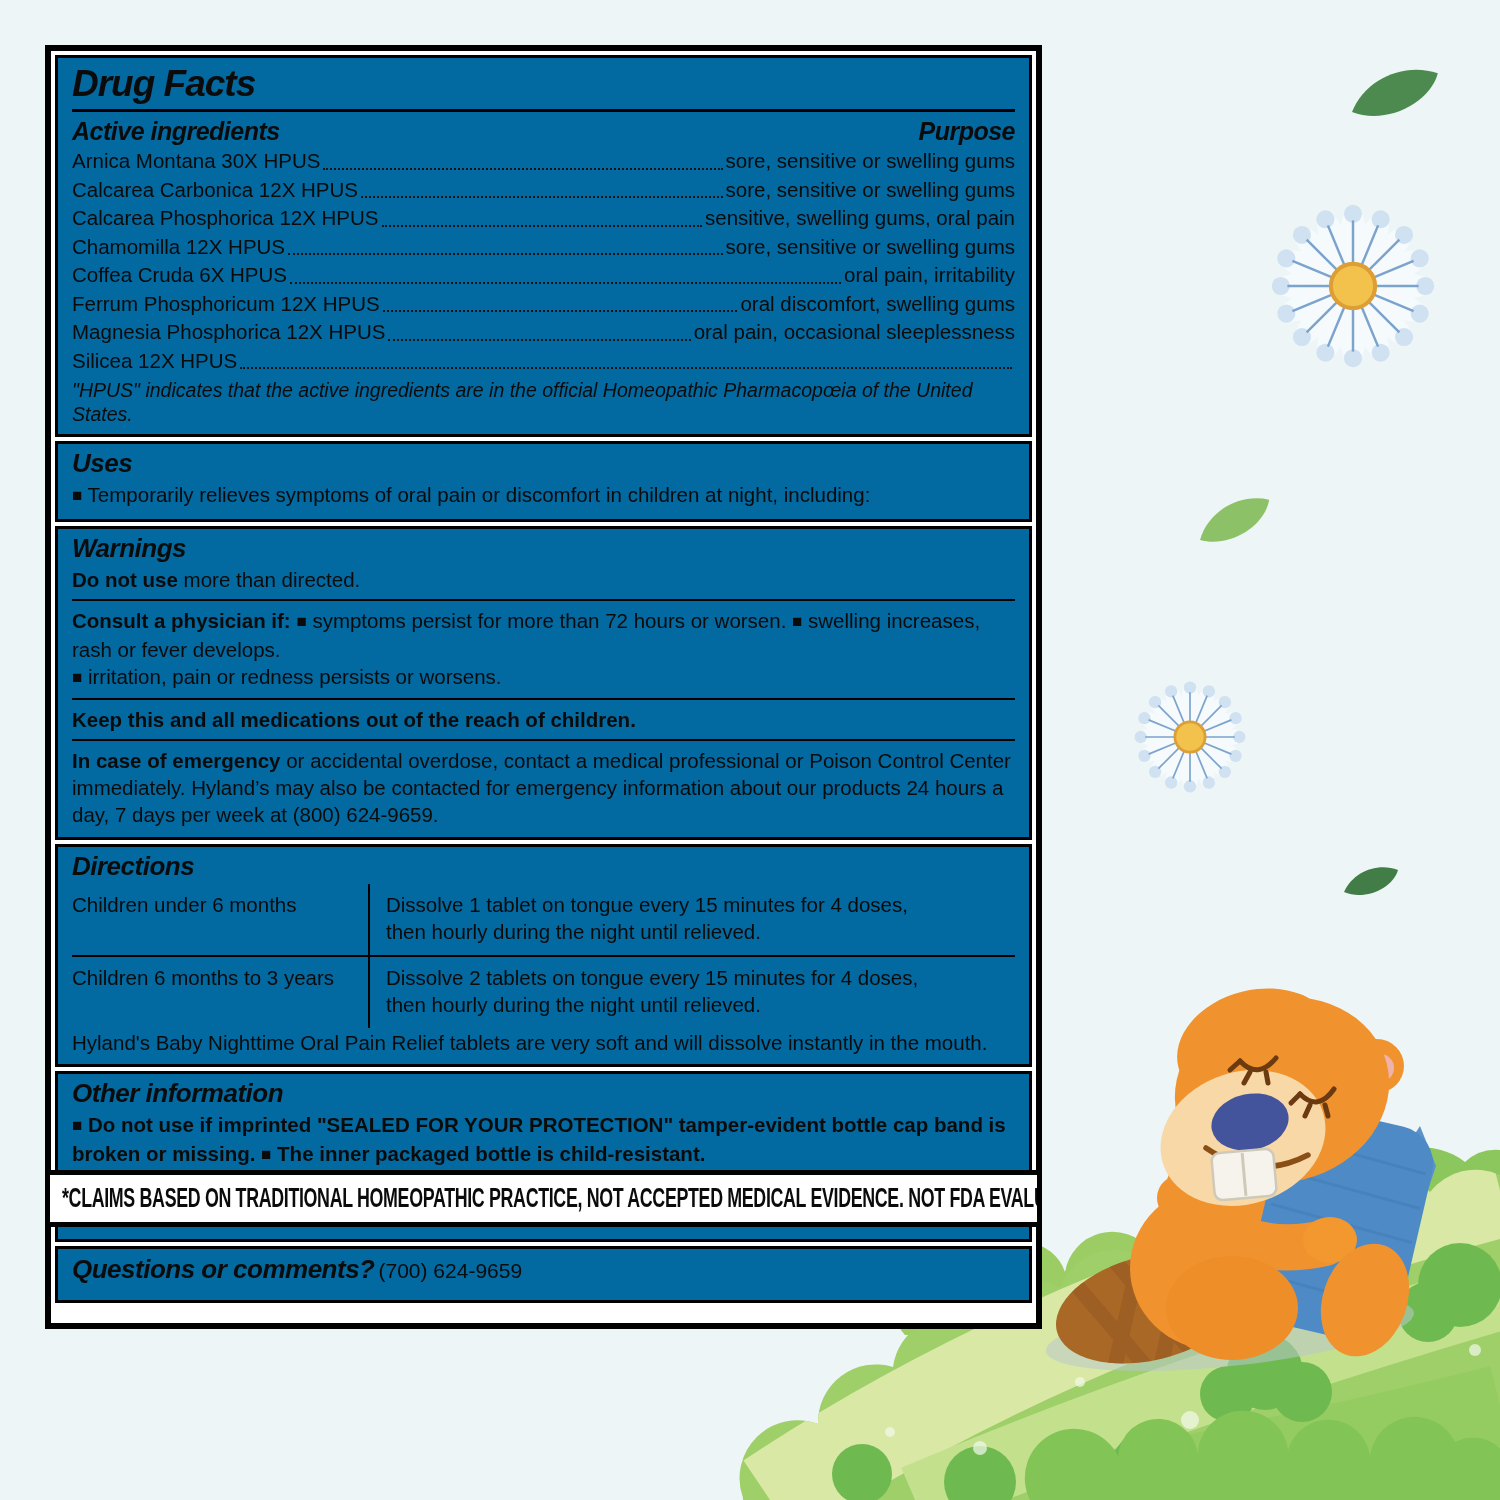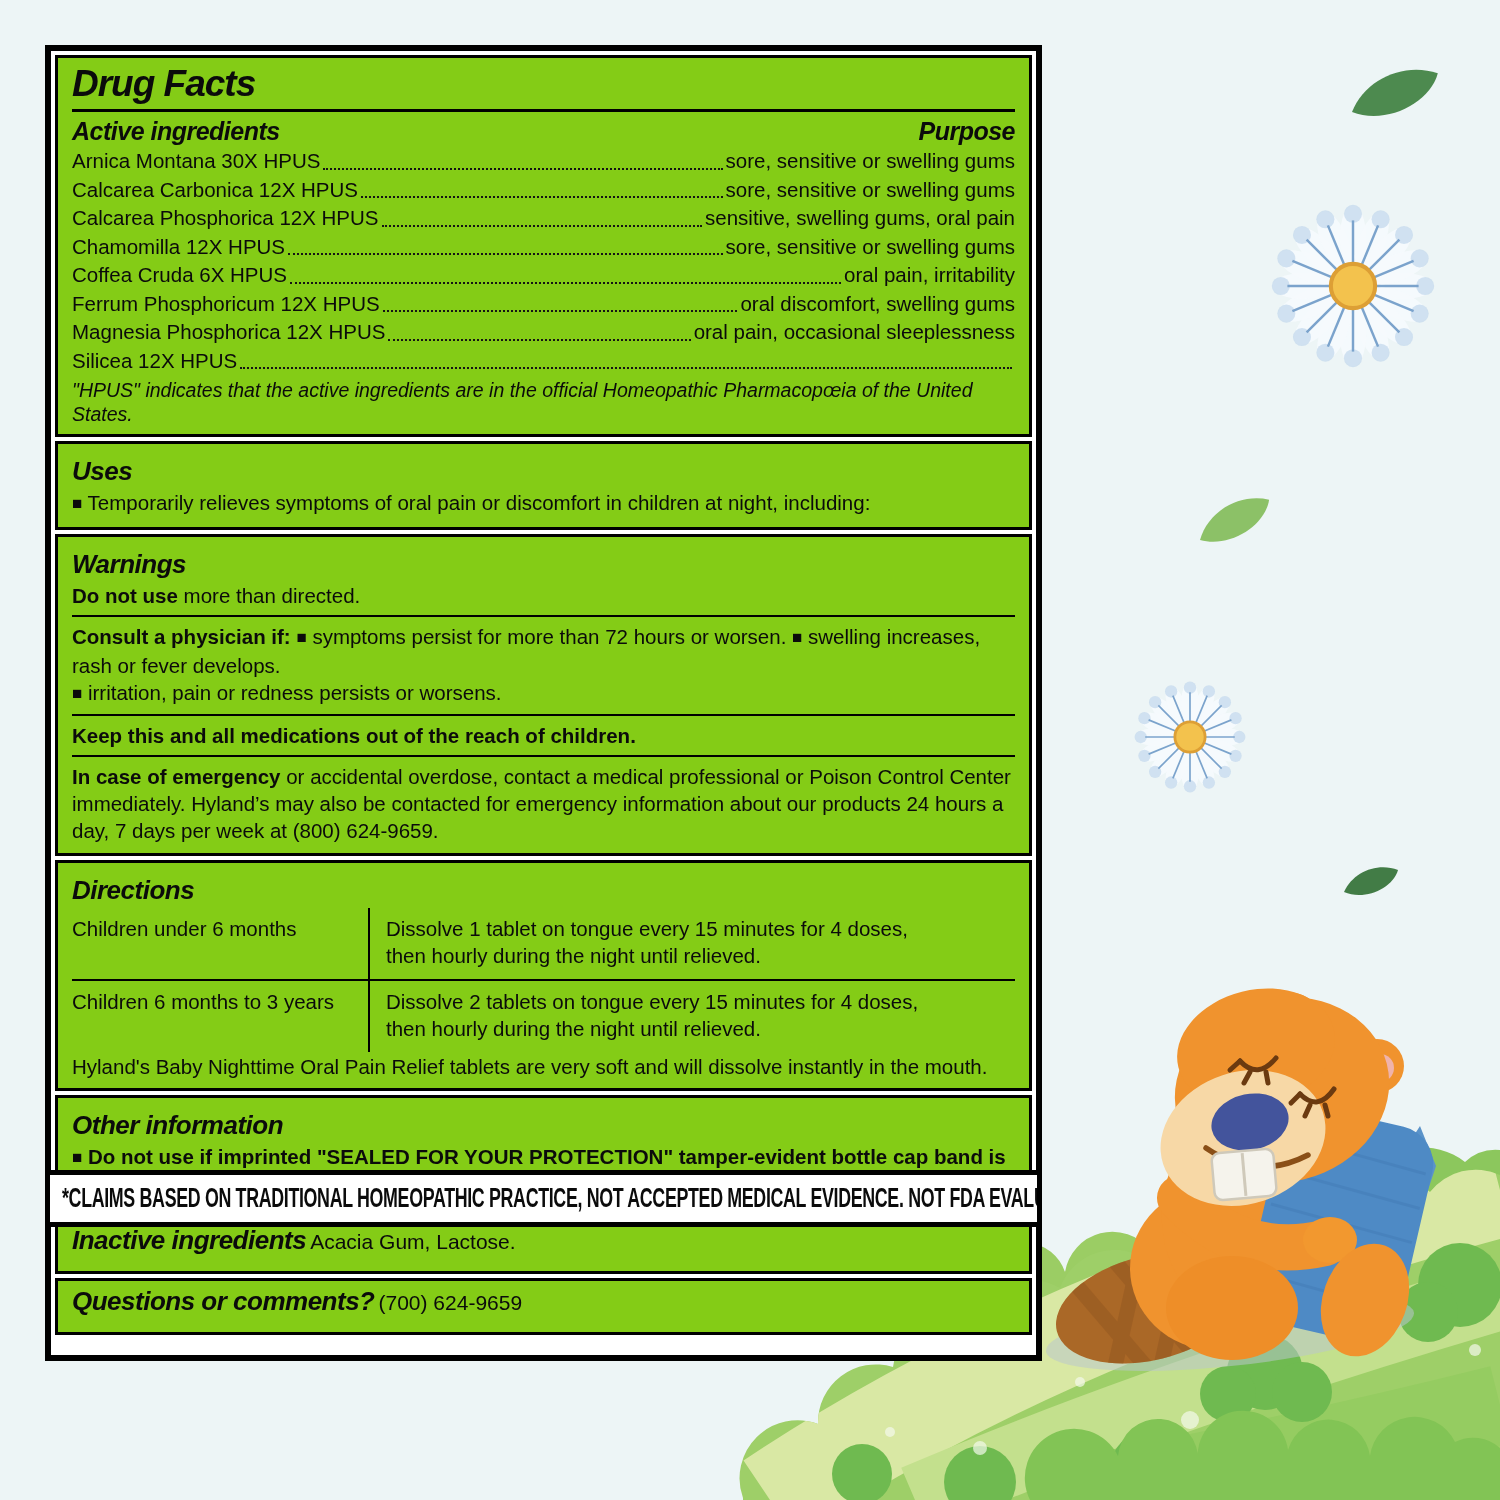--- a/index.html
+++ b/index.html
@@ -9,29 +9,29 @@
     font-family:"Liberation Sans","DejaVu Sans",sans-serif;
     color:#0b0b0b;
   }
   
   #scene{position:absolute;left:0;top:0;width:1500px;height:1500px}
   
   .label{
     position:absolute;left:45px;top:45px;width:997px;box-sizing:border-box;
     background:#fff;border:6px solid #000;padding:4px;
   }
-  .sec{border:3px solid #000;margin-bottom:4px;padding:5px 14px 8px;background:#84cc16}
+  .sec{border:3px solid #000;margin-bottom:4px;padding:5px 14px 8px;background:#0369a1}
   .sec:last-child{margin-bottom:16px}
   .df-title{font-size:37px;line-height:42px;font-weight:bold;font-style:italic;letter-spacing:-1px;margin:0 0 4px}
   .thinrule{border:0;border-top:3px solid #000;margin:0 0 5px}
   .ai-head{display:flex;justify-content:space-between;font-size:25px;line-height:29px;font-weight:bold;font-style:italic;letter-spacing:-0.5px;margin-bottom:1px}
   .ai-row{display:flex;font-size:20.5px;line-height:28.5px;white-space:nowrap}
   .ai-row .dots{flex:1;border-bottom:2.4px dotted #141414;margin:0 3px 6px}
   .hpus{font-style:italic;font-size:19.5px;line-height:24px;margin-top:3px}
-  .sec-h{font-size:26px;line-height:29px;font-weight:bold;font-style:italic;letter-spacing:-0.5px;margin:8px 0 3px}
+  .sec-h{font-size:26px;line-height:29px;font-weight:bold;font-style:italic;letter-spacing:-0.5px;margin:0 0 3px}
   .bt{font-size:20.5px;line-height:27px;margin:1px 0}
   .b{font-weight:bold}
   .sq{display:inline-block;transform:translateY(-1px);font-size:17px}
   .uses-bullets{display:flex;gap:36px;padding-left:28px;font-size:20.5px;line-height:27px;margin-top:2px}
   .wrule{border:0;border-top:2.5px solid #000;margin:6px 0}
   .dir-row{display:flex}
   .dir-row.second{border-top:2.5px solid #000}
   .dir-age{flex:0 0 288px;border-right:2.5px solid #000;padding:7px 8px 10px 0;font-size:20.5px;line-height:27px}
   .dir-ins{flex:1;padding:7px 0 10px 16px;font-size:20.5px;line-height:27px}
   .dir-ins span{display:block}

